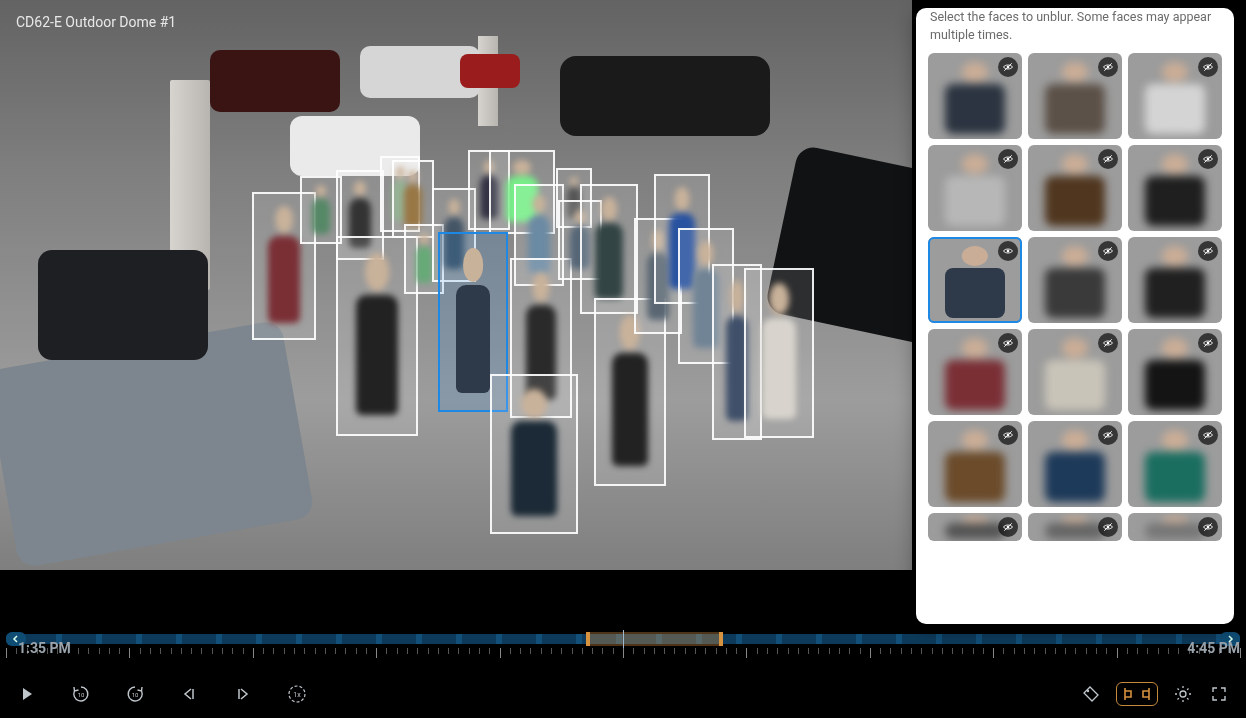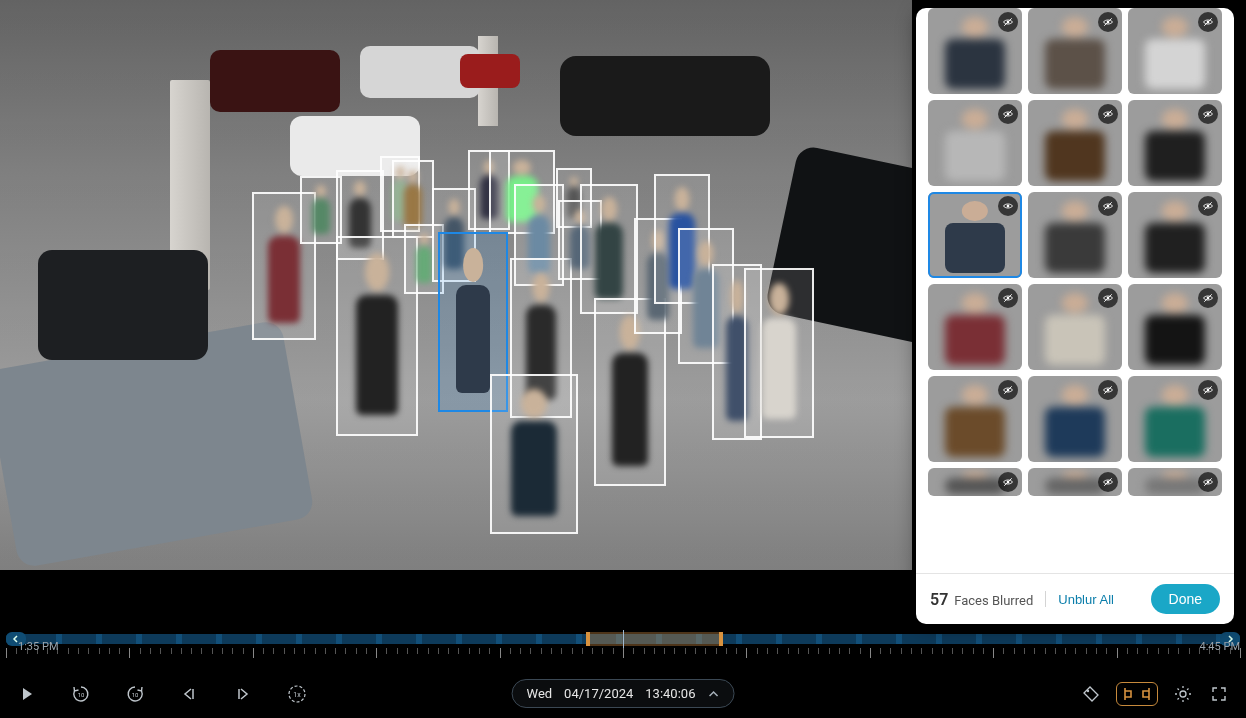--- a/index.html
+++ b/index.html
@@ -71,21 +71,21 @@
   .scrub .activity { position:absolute; left:6px; right:6px; top:2px; height:10px;
      background: repeating-linear-gradient(90deg,#0d3a5a 0 10px,#12517c 10px 16px,#0d3a5a 16px 40px);
      border-radius:4px; opacity:.9;}
   .clip { position:absolute; top:0; height:14px; background:rgba(222,150,73,.35); border-left:4px solid #d7923f; border-right:4px solid #d7923f; }
   .playhead { position:absolute; top:-2px; width:1px; height:18px; background:#9fb8cf; }
   .navbtn { position:absolute; top:0; width:20px; height:14px; background:#0f4c73; border-radius:6px; color:#dfe; display:flex;align-items:center;justify-content:center; cursor:pointer;}
   .navbtn.l { left:6px; } .navbtn.r { right:6px; }
   .ruler { position:absolute; left:6px; right:6px; top:16px; height:18px; }
   .tick { position:absolute; top:0; width:1px; height:6px; background:#555; }
   .tick.big { height:10px; background:#888; }
-  .tlabel { position:absolute; top:8px; font-size:11px; color:#9aa4ad; transform:translateX(-50%); }
+  .tlabel { position:absolute; top:8px; font-size:14px; color:#9aa4ad; transform:translateX(-50%);font-weight:bold; }
 
   
   .ctrls { position:absolute; left:0; right:0; bottom:0; height:48px; display:flex; align-items:center; padding:0 16px; gap:18px; }
   .ctrls .left { display:flex; align-items:center; gap:32px; }
   .ctrls .right { margin-left:auto; display:flex; align-items:center; gap:14px; }
   .ibtn { width:22px;height:22px; color:#bfc6cc; display:flex;align-items:center;justify-content:center; cursor:pointer; }
   .chip { position:absolute; left:50%; transform:translateX(-50%); bottom:10px; border:1px solid #3b4854; border-radius:20px; padding:6px 14px; display:flex; gap:12px; align-items:center; font-size:13px; background:#0b0d0f; cursor:pointer; }
   .chip .chev { color:#a7b1ba; }
   .crop { display:flex; gap:4px; align-items:center; border:1px solid #c78a3c; border-radius:6px; padding:2px 4px;}
   .crop span{width:14px;height:18px;display:flex;align-items:center;justify-content:center;color:#d7923f;}
@@ -179,22 +179,31 @@
         </div>
         <div class="bbox" style="left: 712px; top: 264px; width: 50px; height: 176px;">
           <div class="person" style="--bodycol: #40506a;"></div>
         </div>
         <div class="bbox" style="left: 744px; top: 268px; width: 70px; height: 170px;">
           <div class="person" style="--bodycol: #d8d4cd;"></div>
         </div>
       </div>
   </div>
 
+  <div class="topbar">
+    <div class="title">CD62-E Outdoor Dome #1</div>
+    <div class="close">
+      <svg viewBox="0 0 16 16">
+          <path d="M2 2 L14 14 M14 2 L2 14" stroke="currentColor" stroke-width="1.5" fill="none"></path>
+        </svg>
+    </div>
+  </div>
 
   <div class="panel">
+    <div class="panel-sub">Select the faces to unblur. Some faces may appear multiple times.</div>
     <div class="grid-wrap">
       <div class="grid" id="faceGrid">
           <div class="tile">
             <div class="thumb" style="--tcol: #2b3440;"></div>
             <div class="mini">
               <svg viewBox="0 0 16 16">
                 <path d="M2 8c2-3.5 10-3.5 12 0-2 3.5-10 3.5-12 0z" stroke="#fff" stroke-width="1.2" fill="none"></path>
                 <circle cx="8" cy="8" r="1.8" fill="#fff"></circle>
                 <line x1="3" y1="13" x2="13" y2="3" stroke="#fff" stroke-width="1.2"></line>
               </svg>
@@ -363,29 +372,20 @@
             <div class="thumb" style="--tcol: #777;"></div>
             <div class="mini">
               <svg viewBox="0 0 16 16">
                 <path d="M2 8c2-3.5 10-3.5 12 0-2 3.5-10 3.5-12 0z" stroke="#fff" stroke-width="1.2" fill="none"></path>
                 <circle cx="8" cy="8" r="1.8" fill="#fff"></circle>
                 <line x1="3" y1="13" x2="13" y2="3" stroke="#fff" stroke-width="1.2"></line>
               </svg>
             </div>
           </div>
         </div>
-    </div>
-    <div class="panel-foot">
-      <span>
-        <span class="count-strong">57</span>
-        <span style="font-size:13px;color:#555;margin-left:2px;">Faces Blurred</span>
-      </span>
-      <span class="sep"></span>
-      <button class="unblur-all">Unblur All</button>
-      <button class="done">Done</button>
     </div>
   </div>
 
   <div class="scrub">
     <div class="bar"></div>
     <div class="activity"></div>
     <div class="navbtn l">
       <svg width="8" height="8" viewBox="0 0 8 8">
           <path d="M5 1 L2 4 L5 7" stroke="currentColor" stroke-width="1.5" fill="none"></path>
         </svg>
@@ -558,30 +558,20 @@
           </svg>
       </div>
       <div class="ibtn">
         <svg width="20" height="20" viewBox="0 0 20 20">
             <circle cx="10" cy="10" r="8" stroke="currentColor" stroke-width="1.2" fill="none" stroke-dasharray="3 2"></circle>
             <text x="10" y="13" font-size="7" fill="currentColor" text-anchor="middle">1x</text>
           </svg>
       </div>
     </div>
 
-    <div class="chip">
-      <span>Wed</span>
-      <span>04/17/2024</span>
-      <span>13:40:06</span>
-      <span class="chev">
-        <svg width="12" height="12" viewBox="0 0 12 12">
-            <path d="M2 8 L6 4 L10 8" stroke="currentColor" stroke-width="1.5" fill="none"></path>
-          </svg>
-      </span>
-    </div>
 
     <div class="right">
       <div class="ibtn">
         <svg width="18" height="18" viewBox="0 0 18 18">
             <path d="M2 8 L8 2 L16 10 L10 16 Z" stroke="currentColor" stroke-width="1.3" fill="none"></path>
             <circle cx="6" cy="6" r="1.2" fill="currentColor"></circle>
           </svg>
       </div>
       <div class="crop">
         <span>

